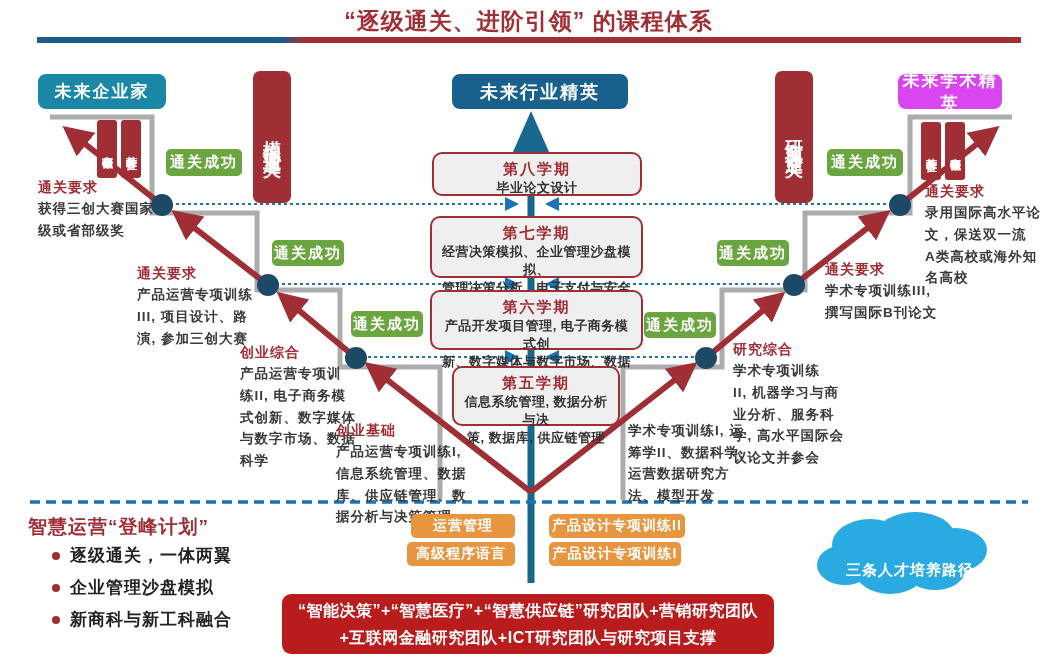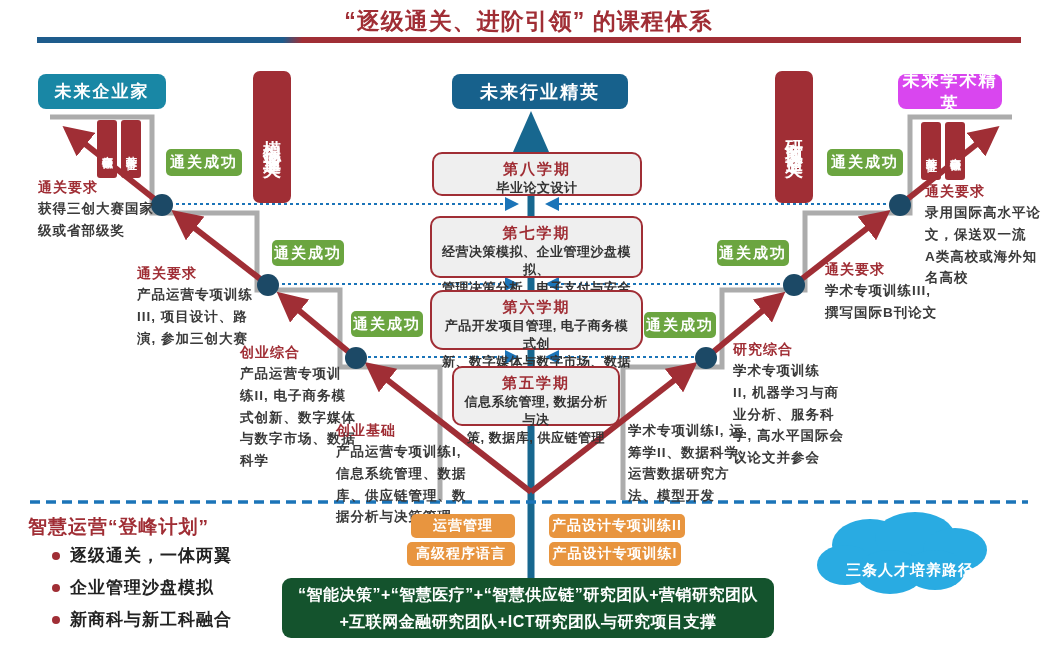--- a/index.html
+++ b/index.html
@@ -45,23 +45,23 @@
   .sem-body{font-size:13px;color:#333;font-weight:bold;line-height:1.4;white-space:pre-line;letter-spacing:0.5px;}
   .note{line-height:1.6;}
   .note-head{font-size:14px;font-weight:bold;color:#A02E35;letter-spacing:1px;}
   .note-body{font-size:13.5px;color:#3a3a3a;font-weight:bold;white-space:pre-line;letter-spacing:1px;line-height:1.6;}
   .chip{
     background:#E8953F;color:#fff;font-weight:bold;font-size:14px;
     border-radius:5px;display:flex;align-items:center;justify-content:center;
     letter-spacing:1px;
   }
   .banner{
-    background:#14532d;color:#fff;font-weight:bold;font-size:16px;
+    background:#b91c1c;color:#fff;font-weight:bold;font-size:16px;
     border-radius:9px;display:flex;align-items:center;justify-content:center;
-    text-align:center;white-space:pre-line;line-height:1.7;letter-spacing:0.5px;
+    text-align:center;white-space:pre-line;line-height:1.7;letter-spacing:0.5px;margin-top:16px;
   }
   .bl-head{font-size:19px;font-weight:bold;color:#A02E35;letter-spacing:1px;}
   .bullet-row{display:flex;align-items:center;gap:10px;margin-bottom:9px;}
   .bullet-dot{width:8px;height:8px;border-radius:50%;background:#A02E35;flex:0 0 auto;}
   .bullet-text{font-size:17px;color:#222;font-weight:bold;letter-spacing:1px;}
   .cloud-text{
     color:#fff;font-weight:bold;font-size:15px;text-align:center;letter-spacing:1px;
   }
 </style>
 </head>
@@ -157,21 +157,21 @@
 
 <div class="abs sem-box" style="left:432px;top:152px;width:210px;height:44px;">
   <div class="sem-title">第八学期</div>
   <div class="sem-body">毕业论文设计</div>
 </div>
 <div class="abs sem-box" style="left:430px;top:216px;width:213px;height:62px;">
   <div class="sem-title">第七学期</div>
   <div class="sem-body">经营决策模拟、企业管理沙盘模拟、
 管理决策分析、电子支付与安全</div>
 </div>
-<div class="abs sem-box" style="left:430px;top:290px;width:213px;height:60px;border-radius:13px;">
+<div class="abs sem-box" style="left:430px;top:290px;width:213px;height:60px;">
   <div class="sem-title">第六学期</div>
   <div class="sem-body">产品开发项目管理, 电子商务模式创
 新、数字媒体与数字市场、数据科学</div>
 </div>
 <div class="abs sem-box" style="left:452px;top:366px;width:168px;height:60px;">
   <div class="sem-title">第五学期</div>
   <div class="sem-body">信息系统管理, 数据分析与决
 策, 数据库, 供应链管理</div>
 </div>
 

